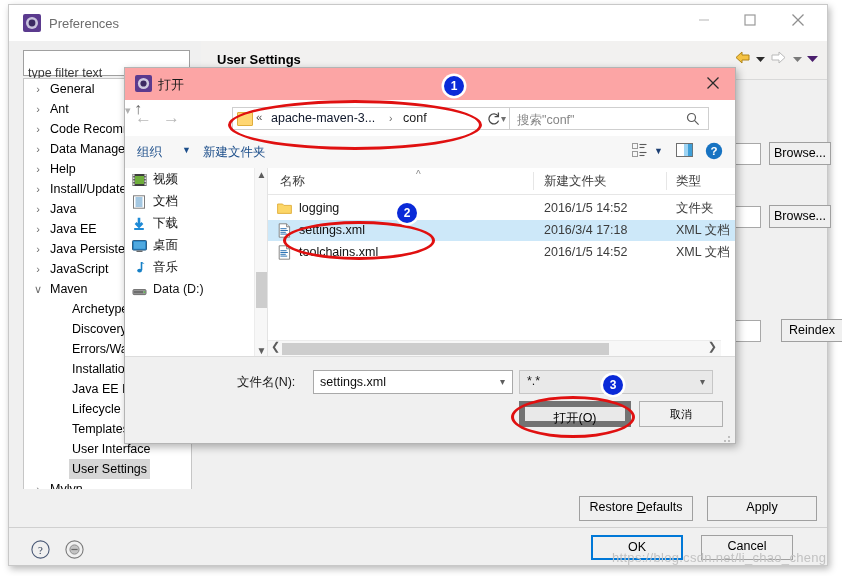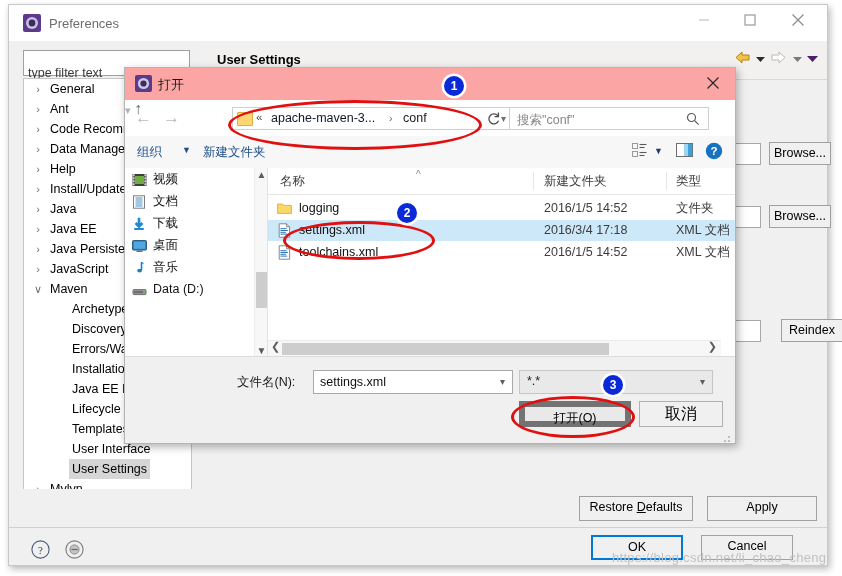--- a/index.html
+++ b/index.html
@@ -117,21 +117,21 @@
 
   #od-bottom{position:absolute;left:0;right:0;bottom:0;height:86px;background:#f0f0f0;border-top:1px solid #dcdcdc;}
   #fn-label{position:absolute;left:112px;top:17px;font-size:12.5px;color:#1a1a1a;}
   #fn-input{position:absolute;left:188px;top:13px;width:200px;height:24px;background:#fff;border:1px solid #a9a9a9;box-sizing:border-box;}
   #fn-value{position:absolute;left:6px;top:4px;font-size:12.5px;color:#0f0f0f;}
   #fn-caret{position:absolute;right:7px;top:5px;font-size:10px;color:#5d5d5d;}
   #ft-input{position:absolute;left:394px;top:13px;width:194px;height:24px;background:#e9e9e9;border:1px solid #c6c6c6;box-sizing:border-box;}
   #ft-value{position:absolute;left:7px;top:3px;font-size:12.5px;color:#1a1a1a;}
   #ft-caret{position:absolute;right:7px;top:5px;font-size:10px;color:#5d5d5d;}
   #od-open{position:absolute;left:394px;top:44px;width:112px;height:26px;background:#e9e9e9;border:6px solid #737373;font-size:12.5px;text-align:center;line-height:22px;box-sizing:border-box;}
-  #od-cancel{position:absolute;left:514px;top:44px;width:84px;height:26px;background:#f0f0f0;border:1px solid #b0b0b0;font-size:16px;text-align:center;line-height:24px;box-sizing:border-box;}
+  #od-cancel{position:absolute;left:514px;top:44px;width:84px;height:26px;background:#f0f0f0;border:1px solid #b0b0b0;font-size:11px;text-align:center;line-height:24px;box-sizing:border-box;}
   #od-grip{position:absolute;right:4px;bottom:3px;width:8px;height:8px;}
 
   
   .ann-ellipse{position:absolute;border:3px solid #e01010;border-radius:50%;pointer-events:none;}
   .badge{position:absolute;width:20px;height:20px;border-radius:50%;background:#0a2ad8;color:#fff;font-size:12px;font-weight:bold;text-align:center;line-height:20px;box-shadow:0 0 0 2.5px #fff, 0 1px 2px rgba(0,0,0,.4);}
 
   #watermark{position:absolute;left:612px;top:550px;font-size:13px;color:#c2c2c2;letter-spacing:.3px;white-space:nowrap;}
 </style>
 </head>
 <body>

